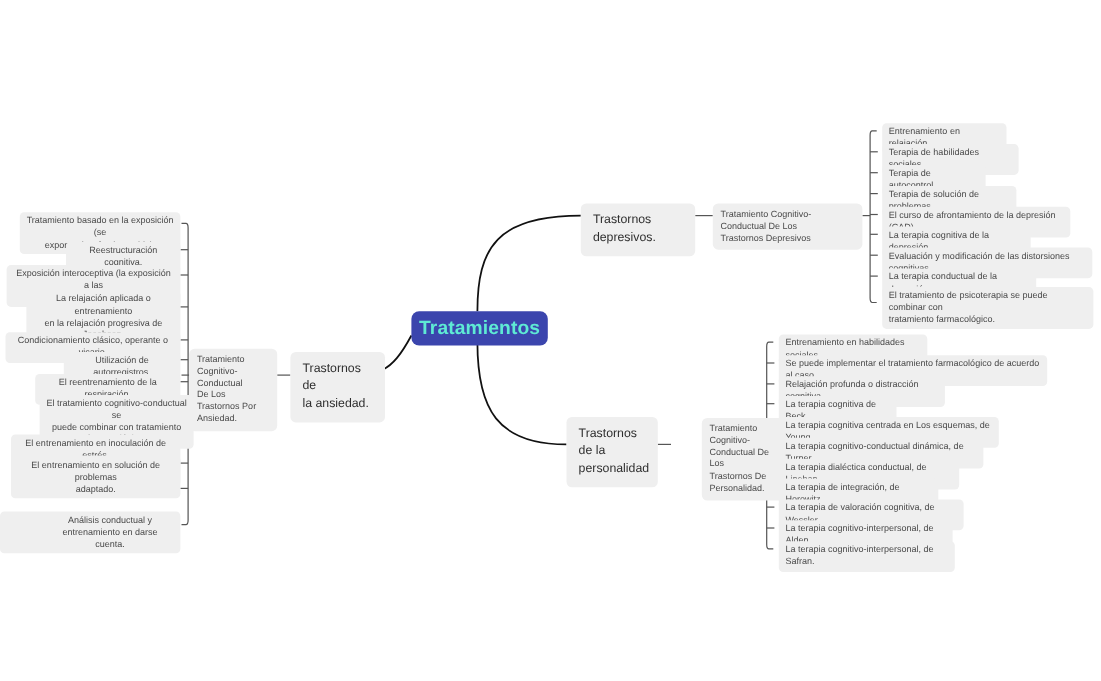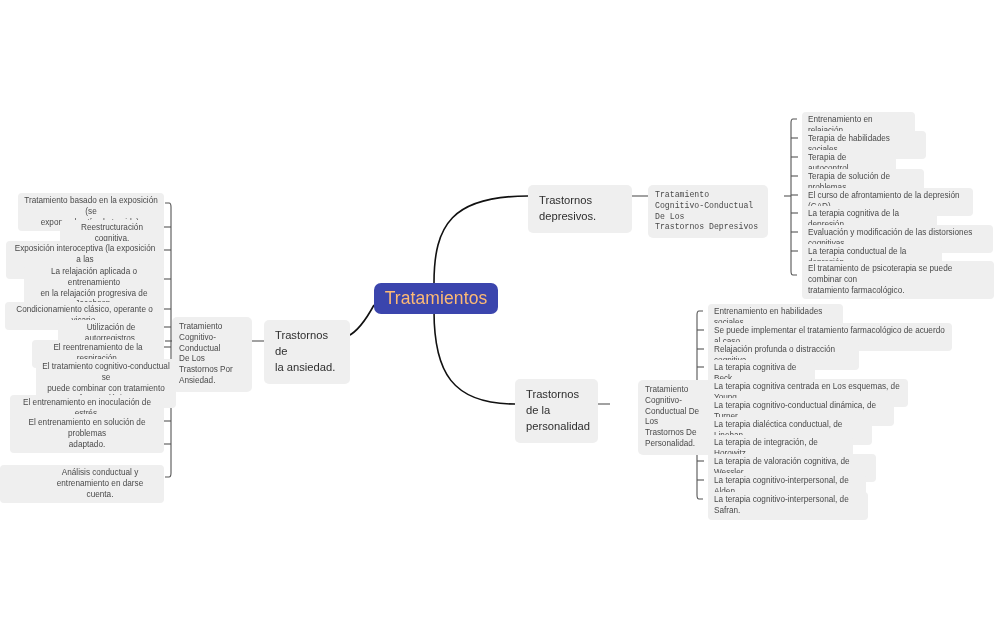--- a/index.html
+++ b/index.html
@@ -45,23 +45,23 @@
   }
   .branch {
     font-size: 11.2px;
     color: #2e2e2e;
     padding: 8px 11px;
     line-height: 1.42;
   }
   .root {
     position: absolute;
     background: #3b45ad;
-    color: #fdba74;
+    color: #5eead4;
     font-size: 17.5px;
-    font-weight: normal;
+    font-weight: bold;
     border-radius: 7px;
     display: flex;
     align-items: center;
     justify-content: center;
     letter-spacing: .1px;
   }
   .r-right { text-align: center; }
   .r-left  { text-align: left; }
 </style>
 </head>
@@ -149,21 +149,21 @@
 puede combinar con tratamiento
 farmacológico.</div>
   <div class="chip leaf r-right" style="left:10px; top:395px; width:154px;">El entrenamiento en inoculación de estrés.</div>
   <div class="chip leaf r-right" style="left:28px; top:414px; width:136px;">La terapia de procesamiento cognitivo.</div>
   <div class="chip leaf r-right" style="left:10px; top:415px; width:154px;">El entrenamiento en solución de problemas
 adaptado.</div>
   <div class="chip leaf r-right" style="left:0px; top:465px; width:164px;padding-left:42px;">Análisis conductual y entrenamiento en darse
 cuenta.</div>
 
   <div class="chip branch r-left" style="left:528px; top:185px; width:104px;">Trastornos depresivos.</div>
-  <div class="chip mid r-left" style="left:648px; top:185px; width:120px;font-family:Liberation Mono, monospace;">Tratamiento Cognitivo-Conductual De Los
+  <div class="chip mid r-left" style="left:648px; top:185px; width:136px;">Tratamiento Cognitivo-Conductual De Los
 Trastornos Depresivos</div>
 
   <div class="chip leaf r-left" style="left:802px; top:112px; width:113px;">Entrenamiento en relajación.</div>
   <div class="chip leaf r-left" style="left:802px; top:131px; width:124px;">Terapia de habilidades sociales.</div>
   <div class="chip leaf r-left" style="left:802px; top:150px; width:94px;">Terapia de autocontrol.</div>
   <div class="chip leaf r-left" style="left:802px; top:169px; width:122px;">Terapia de solución de problemas.</div>
   <div class="chip leaf r-left" style="left:802px; top:188px; width:171px;">El curso de afrontamiento de la depresión (CAD).</div>
   <div class="chip leaf r-left" style="left:802px; top:206px; width:135px;">La terapia cognitiva de la depresión.</div>
   <div class="chip leaf r-left" style="left:802px; top:225px; width:191px;">Evaluación y modificación de las distorsiones cognitivas</div>
   <div class="chip leaf r-left" style="left:802px; top:244px; width:140px;">La terapia conductual de la depresión.</div>

